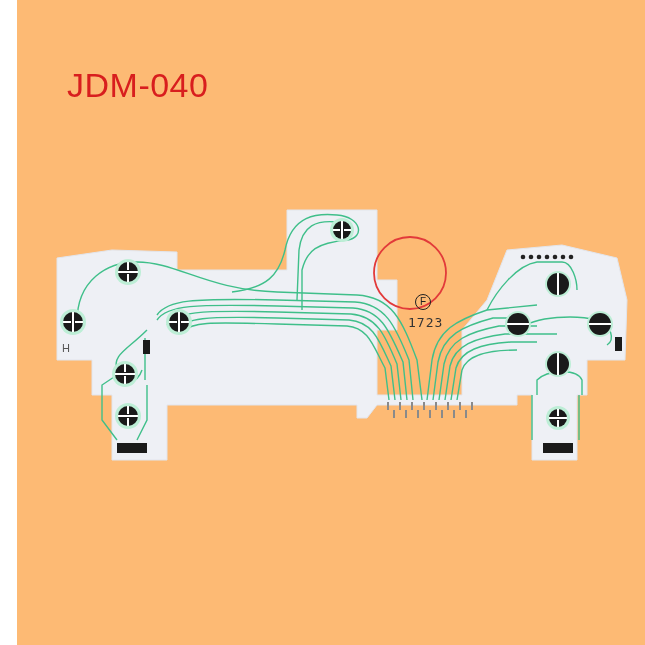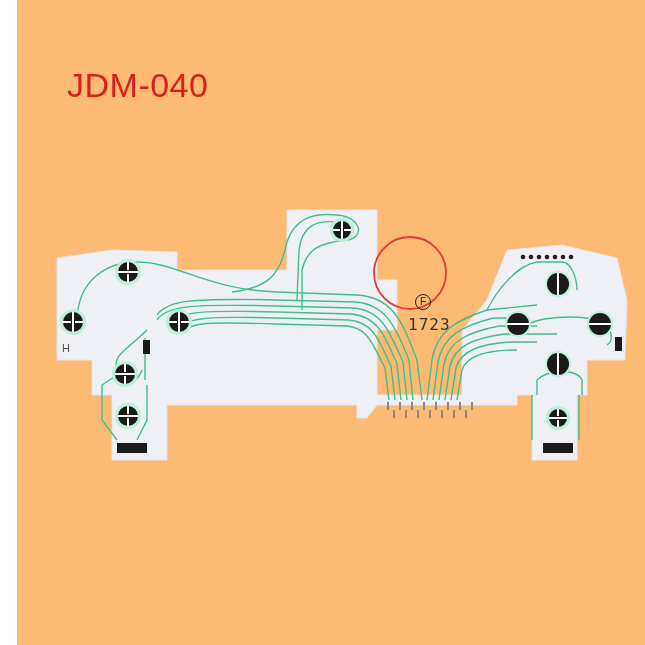--- a/index.html
+++ b/index.html
@@ -5,21 +5,21 @@
   html, body { margin: 0; padding: 0; background: #ffffff; }
   .stage { position: relative; width: 645px; height: 645px; background: #fdba74; overflow: hidden; margin-left: 17px; }
   .title {
     position: absolute; left: 50px; top: 66px;
     font-family: "Liberation Sans", sans-serif; font-size: 34px; font-weight: 400;
     color: #d81e1e; letter-spacing: 0.5px;
   }
   .board { position: absolute; left: 0; top: 0; width: 645px; height: 645px; }
   .print-code {
     position: absolute; left: 391px; top: 315px;
-    font-family: "DejaVu Sans Mono", monospace; font-size: 16px; color: #333;
+    font-family: "DejaVu Sans Mono", monospace; font-size: 13px; color: #333;
     letter-spacing: 1px;
   }
   .h-mark {
     position: absolute; left: 45px; top: 342px;
     font-family: "Liberation Sans", sans-serif; font-size: 11px; color: #555;
   }
   .f-mark {
     position: absolute; left: 398px; top: 294px;
     width: 14px; height: 14px; border: 1px solid #222; border-radius: 50%;
     font-family: "Liberation Sans", sans-serif; font-size: 10px; line-height: 14px;

